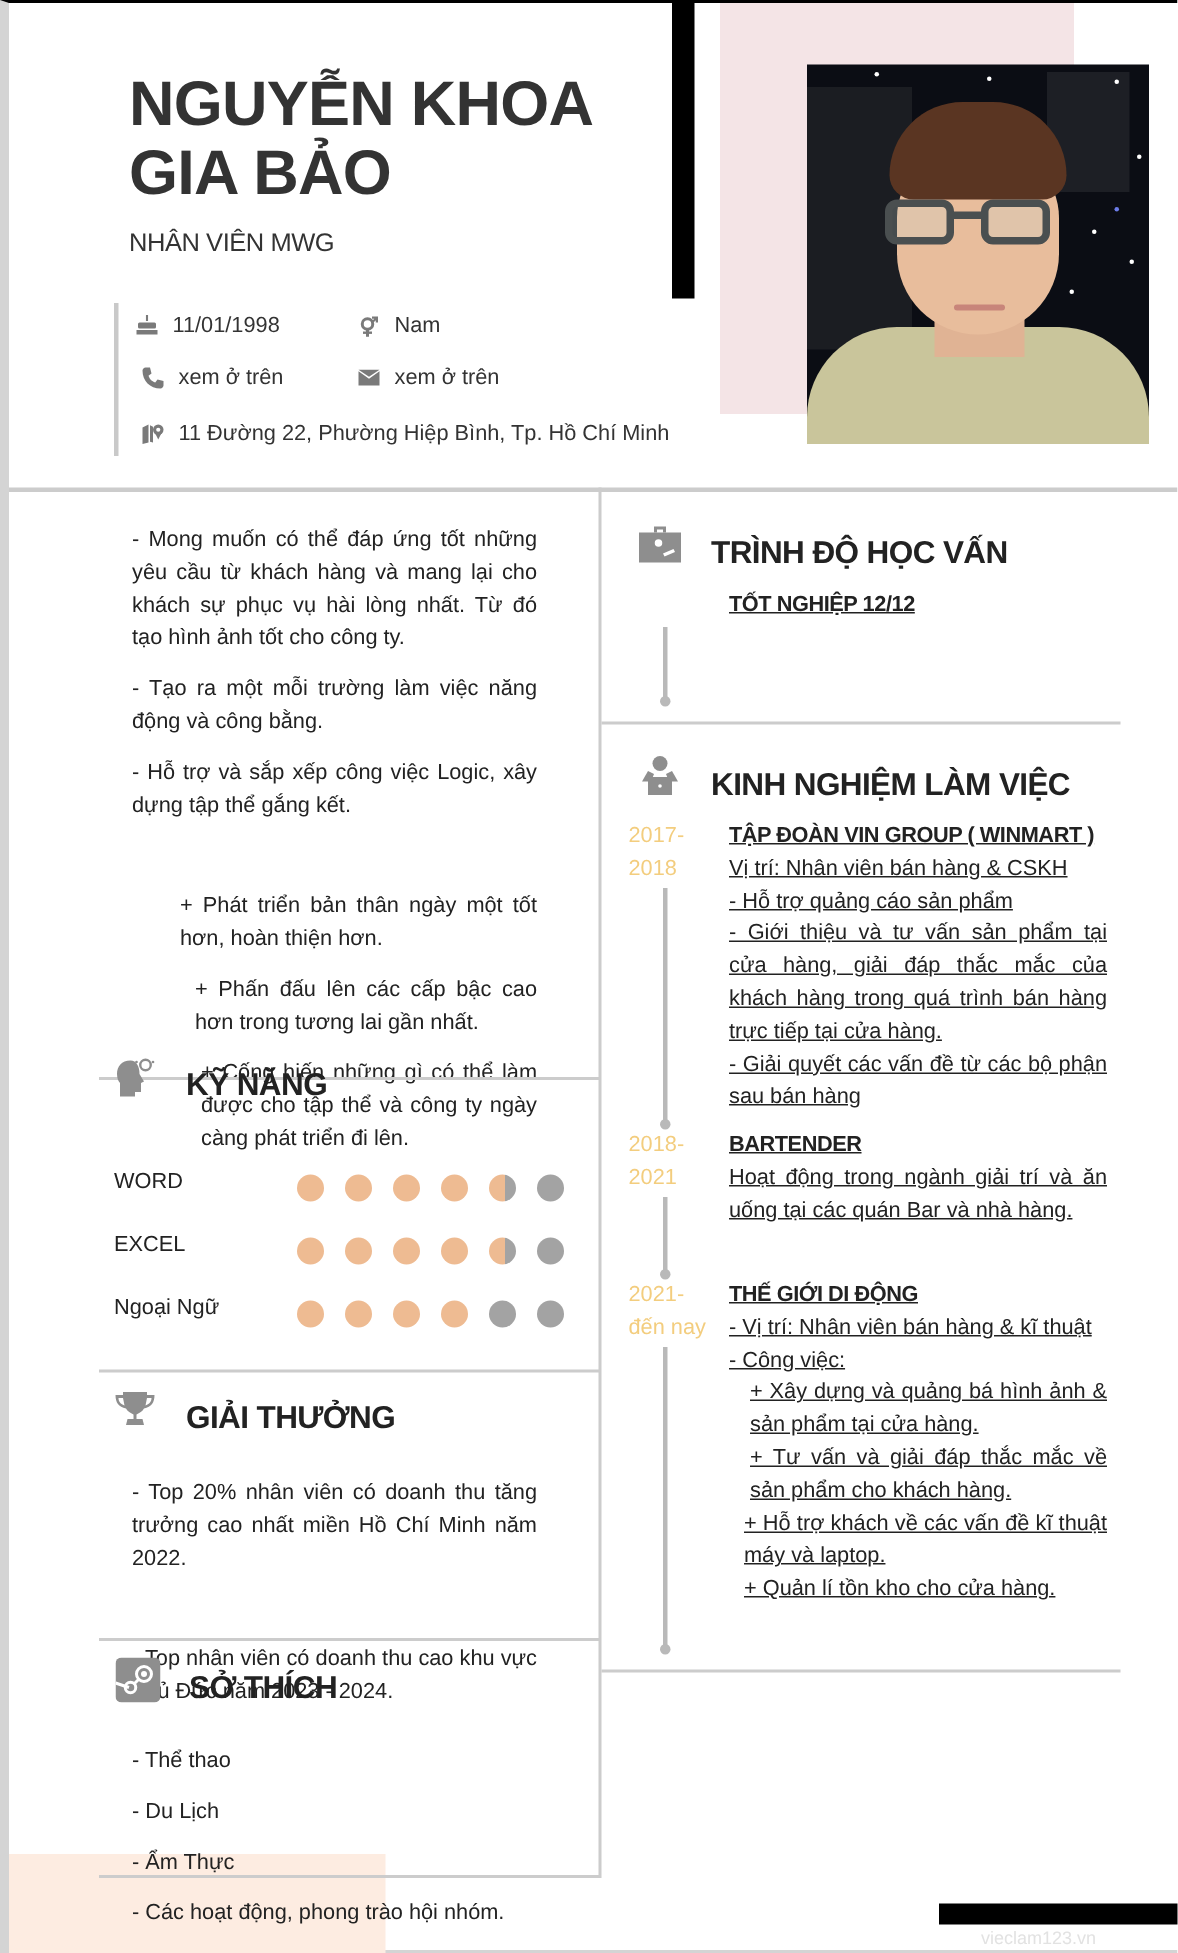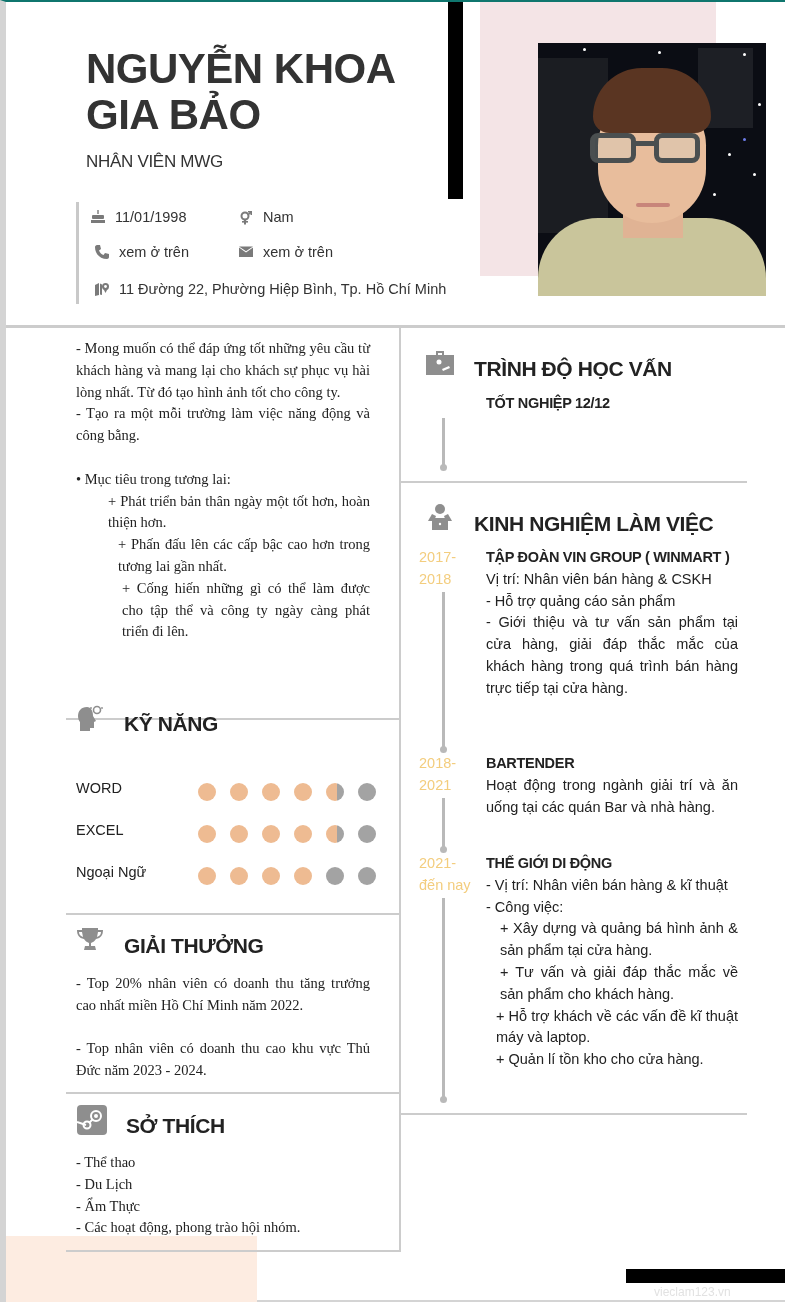--- a/index.html
+++ b/index.html
@@ -1,20 +1,20 @@
 <!DOCTYPE html>
 <html><head>
   <meta charset="utf-8">
   <style>
     * { box-sizing: border-box; margin: 0; padding: 0; }
     html, body { width: 785px; height: 1302px; background: #ffffff; overflow: hidden; }
     body { font-family: "Liberation Sans", "DejaVu Sans", sans-serif; color: #222; position: relative; }
 
     .page { position: absolute; left: 0; top: 0; width: 785px; height: 1302px; background: #fff;
-            border-left: 6px solid #d4d4d4; border-top: 2px solid #0f766e; border-bottom: 2px solid #d4d4d4; }
+            border-left: 6px solid #d4d4d4; border-top: 2px solid #000000; border-bottom: 2px solid #d4d4d4; }
 
     
     .black-bar { position: absolute; left: 442px; top: 0; width: 15px; height: 197px; background: #000; }
     .pink-block { position: absolute; left: 474px; top: 0; width: 236px; height: 274px; background: #f4e4e6; }
     .photo { position: absolute; left: 532px; top: 41px; width: 228px; height: 253px; overflow: hidden;
              background: #0b0d14; }
     .photo .bg-speaker1 { position:absolute; left:0; top:15px; width:70px; height:175px; background:#1b1d22; }
     .photo .bg-speaker2 { position:absolute; left:160px; top:5px; width:55px; height:80px; background:#1d1f25; }
     .photo .star { position:absolute; width:3px; height:3px; border-radius:50%; background:#fff; }
     .photo .shirt { position:absolute; left:0; top:175px; width:228px; height:90px; background:#c9c59b;
@@ -36,42 +36,42 @@
 
     .contact { position: absolute; left: 70px; top: 200px; width: 380px; height: 102px; border-left: 3px solid #c9c9c9; padding-left: 16px; }
     .contact .row { position: absolute; display: flex; align-items: center; font-size: 14.5px; color: #333; }
     .contact .ic { display: inline-flex; width: 18px; height: 18px; align-items: center; justify-content: center; margin-right: 8px; color: #7a7a7a; }
     .contact .ic svg { width: 16px; height: 16px; fill: #7a7a7a; }
 
     .hr { position: absolute; background: #cccccc; }
 
     
     .lcol-text { position: absolute; left: 70px; width: 294px; font-size: 14.5px; line-height: 21.8px; color: #222; text-align: justify; }
-    .lcol-text p { margin: 0; font-family: Liberation Serif, serif; }
+    .lcol-text p { margin: 12px; }
     .indent1 { padding-left: 32px; }
     .indent2 { padding-left: 42px; }
     .indent3 { padding-left: 46px; }
 
     .sec-head { position: absolute; display: flex; align-items: center; }
     .sec-head .sic { width: 32px; height: 32px; display: inline-flex; align-items: center; justify-content: center; }
     .sec-head .sic svg { width: 30px; height: 30px; fill: #8e8e8e; }
     .sec-head .stitle { font-size: 21px; font-weight: bold; color: #222; margin-left: 18px; letter-spacing: -0.4px; position: relative; top: 6px; }
 
     .skill-row { position: absolute; left: 70px; width: 300px; height: 22px; }
     .skill-row .sname { position: absolute; left: 0; top: 0; font-size: 14.5px; color: #222; }
     .skill-row .dots { position: absolute; left: 122px; top: 3px; display: flex; }
     .dot { width: 18px; height: 18px; border-radius: 50%; background: #a3a3a3; margin-right: 14px; }
     .dot.full { background: #eebb92; }
     .dot.half { background: linear-gradient(to right, #eebb92 0 60%, #a3a3a3 60% 100%); }
 
     
     .vline { position: absolute; width: 3px; background: #b9b9b9; }
     .vdot { position: absolute; width: 7px; height: 7px; border-radius: 50%; background: #b9b9b9; }
     .year { position: absolute; left: 413px; font-size: 14.5px; color: #f3cd7e; line-height: 21.8px; width: 60px; }
-    .job { position: absolute; left: 480px; width: 252px; font-size: 14.5px; line-height: 21.8px; color: #222; text-align: justify; }
+    .job { position: absolute; left: 480px; width: 252px; font-size: 14.5px; line-height: 21.8px; color: #222; text-align: justify; text-decoration: underline; }
     .job .company { font-weight: bold; letter-spacing: -0.3px; }
     .job p { margin: 0; }
     .pad3 { padding-left: 14px; }
     .pad2 { padding-left: 10px; }
 
     .peach { position: absolute; left: 0; top: 1234px; width: 251px; height: 68px; background: #fdece1; }
     .footer-bar { position: absolute; left: 620px; top: 1267px; width: 165px; height: 14px; background: #000; }
     .watermark { position: absolute; left: 648px; top: 1283px; font-size: 12px; color: #e2e2e2; }
   </style>
 </head>
@@ -162,22 +162,22 @@
     </div>
   </div>
 
   <div class="hr" style="left:0;top:323px;width:779px;height:3px"></div>
 
   <div class="hr" style="left:393px;top:323px;width:2px;height:927px"></div>
 
   <div class="lcol-text" style="top:336px">
     <p>- Mong muốn có thể đáp ứng tốt những yêu cầu từ khách hàng và mang lại cho khách sự phục vụ hài lòng nhất. Từ đó tạo hình ảnh tốt cho công ty.</p>
     <p>- Tạo ra một mỗi trường làm việc năng động và công bằng.</p>
+    <p>- Hỗ trợ và sắp xếp công việc Logic, xây dựng tập thể gắng kết.</p>
     <p style="height:21.8px"></p>
-    <p>• Mục tiêu trong tương lai:</p>
     <p class="indent1">+ Phát triển bản thân ngày một tốt hơn, hoàn thiện hơn.</p>
     <p class="indent2">+ Phấn đấu lên các cấp bậc cao hơn trong tương lai gần nhất.</p>
     <p class="indent3">+ Cống hiến những gì có thể làm được cho tập thể và công ty ngày càng phát triển đi lên.</p>
   </div>
 
   <div class="hr" style="left:60px;top:716px;width:334px;height:2px"></div>
 
   <div class="sec-head" style="left:68px;top:700px">
     <span class="sic">
       <svg viewBox="0 0 30 30">
@@ -305,20 +305,21 @@
     <div>2017-</div>
     <div>2018</div>
   </div>
   <div class="vline" style="left:436px;top:590px;height:156px"></div>
   <div class="vdot" style="left:434px;top:744px"></div>
   <div class="job" style="top:545px">
     <p class="company">TẬP ĐOÀN VIN GROUP ( WINMART )</p>
     <p>Vị trí: Nhân viên bán hàng &amp; CSKH</p>
     <p>- Hỗ trợ quảng cáo sản phẩm</p>
     <p>- Giới thiệu và tư vấn sản phẩm tại cửa hàng, giải đáp thắc mắc của khách hàng trong quá trình bán hàng trực tiếp tại cửa hàng.</p>
+    <p>- Giải quyết các vấn đề từ các bộ phận sau bán hàng</p>
   </div>
 
   <div class="year" style="top:751px">
     <div>2018-</div>
     <div>2021</div>
   </div>
   <div class="vline" style="left:436px;top:796px;height:50px"></div>
   <div class="vdot" style="left:434px;top:844px"></div>
   <div class="job" style="top:751px">
     <p class="company">BARTENDER</p>

